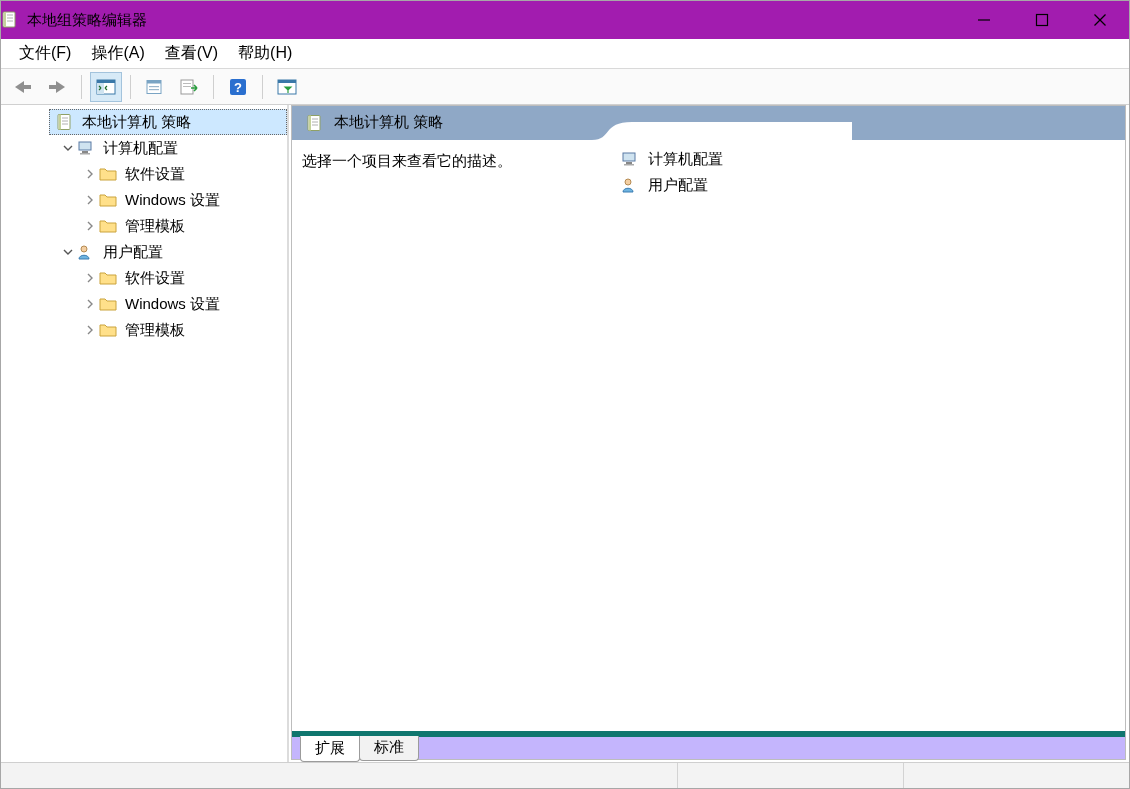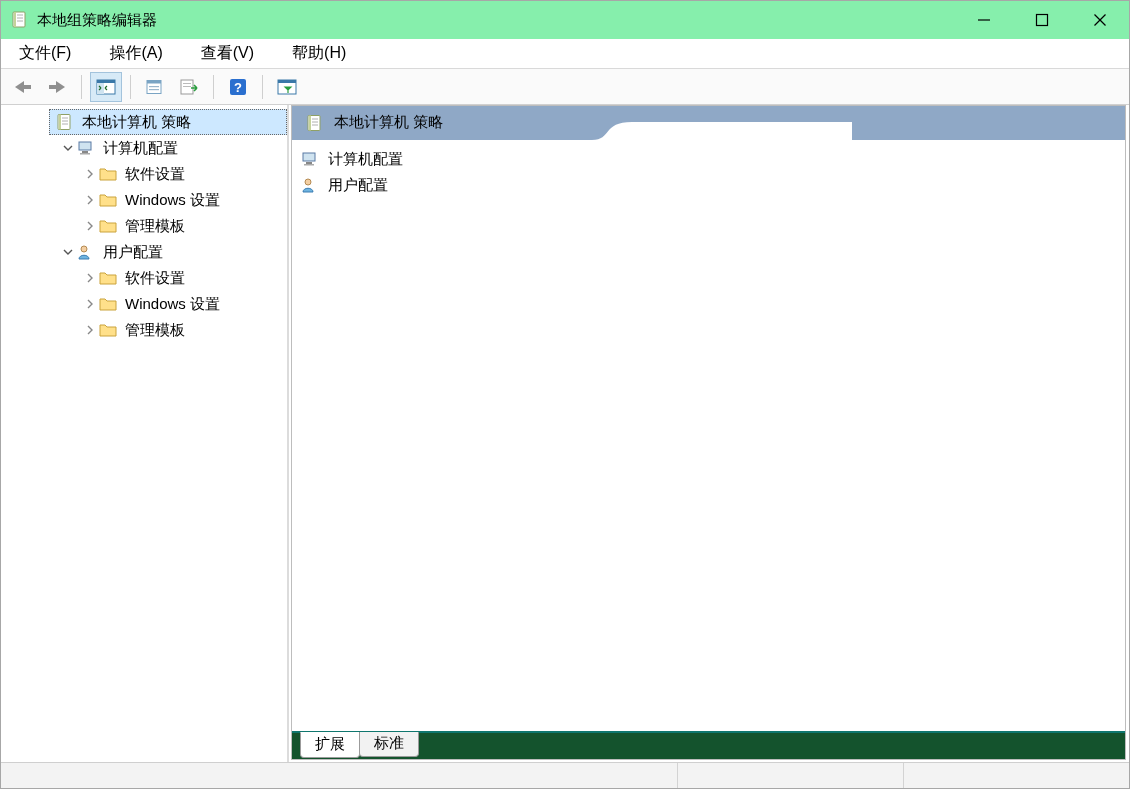--- a/index.html
+++ b/index.html
@@ -14,41 +14,40 @@
     height: 789px;
     width: 1130px;
     border: 1px solid #a7a7a7;
     overflow: hidden;
   }
   
   .title-bar {
     display: flex;
     align-items: center;
     height: 38px;
-    padding-left: 10px;
-    background: #86efac;
+    background: #a21caf;
     user-select: none;
   }
   .title-bar .title-text { margin-left: 8px; font-size: 15px; }
   .title-controls { margin-left: auto; display: flex; }
   .tc-btn {
     width: 58px;
     height: 38px;
     display: flex;
     align-items: center;
     justify-content: center;
   }
   .tc-btn svg { width: 14px; height: 14px; }
   
   .menu-bar {
     display: flex;
     align-items: center;
     height: 30px;
     padding-left: 12px;
-    gap: 26px;
+    gap: 8px;
     border-bottom: 1px solid #d9d9d9;
     font-size: 16px;
   }
   .menu-item { padding: 2px 6px; cursor: default; }
   
   .toolbar {
     display: flex;
     align-items: center;
     height: 36px;
     padding: 2px 8px 2px 6px;
@@ -163,22 +162,22 @@
   .list-item {
     display: flex;
     align-items: center;
     height: 26px;
     gap: 8px;
   }
   .list-item .li-icon { width: 20px; height: 20px; display:flex; align-items:center; justify-content:center; }
   
   .tab-strip {
     height: 28px;
-    background: #14532d;
-    border-top: 2px solid #0f766e;
+    background: #c4b5fd;
+    border-top: 6px solid #0f766e;
     display: flex;
     align-items: flex-start;
     padding-left: 8px;
     text-align: center;
   }
   .tab {
     border: 1px solid #9b9b9b;
     border-top: none;
     border-bottom-left-radius: 4px;
     border-bottom-right-radius: 4px;
@@ -448,20 +447,23 @@
           <line x1="6" y1="8" x2="12" y2="8" stroke="#b0b0b0"></line>
           <line x1="6" y1="11" x2="12" y2="11" stroke="#b0b0b0"></line>
         </svg>
       </span>
       <span>本地计算机 策略</span>
       <svg class="right-header-curve" viewBox="0 0 560 18" preserveAspectRatio="none">
         <path d="M0 18 L300 18 C 320 18 310 0 340 0 L560 0 L560 18 Z" fill="#fff"></path>
       </svg>
     </div>
     <div class="right-body">
+      <div class="desc-col">
+        <span>选择一个项目来查看它的描述。</span>
+      </div>
       <div class="list-col">
         <div class="list-item">
           <span class="li-icon">
             <svg width="18" height="18" viewBox="0 0 18 18">
               <rect x="2" y="3" width="12" height="8" fill="#cfe3f0" stroke="#5a7aa4"></rect>
               <rect x="5" y="12" width="6" height="2" fill="#888"></rect>
               <rect x="3" y="14" width="10" height="1.5" fill="#aaa"></rect>
             </svg>
           </span>
           <span>计算机配置</span>

